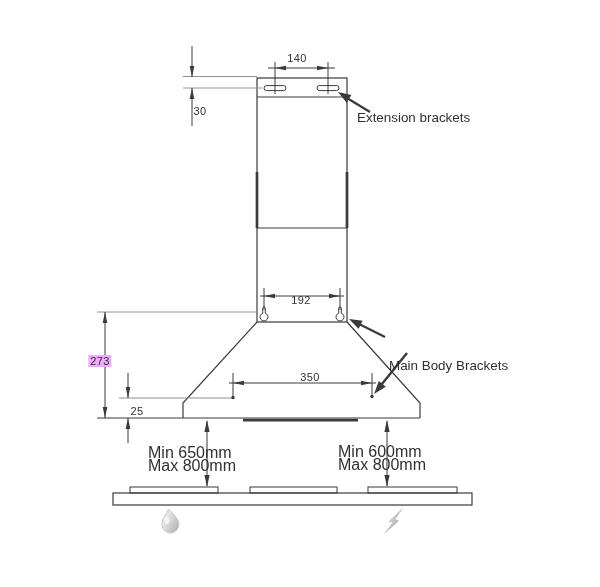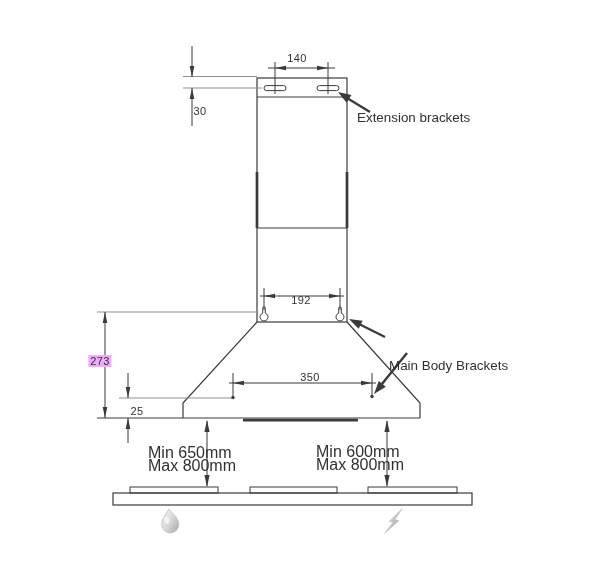--- a/index.html
+++ b/index.html
@@ -172,18 +172,18 @@
 
   <div class="txt label" style="left:357px;top:111px;text-align:center;">Extension brackets</div>
 
   <div class="txt label" style="left:389px;top:335px;margin-top:24px;">Main Body Brackets</div>
 
   <div class="txt clearance" style="left:148px;top:446px;">
     <div>Min 650mm</div>
     <div>Max 800mm</div>
   </div>
 
-  <div class="txt clearance" style="left:316px;top:445px;">
+  <div class="txt clearance" style="left:338px;top:445px;">
     <div>Min 600mm</div>
     <div>Max 800mm</div>
   </div>
 
 </div>
 
 </body></html>

